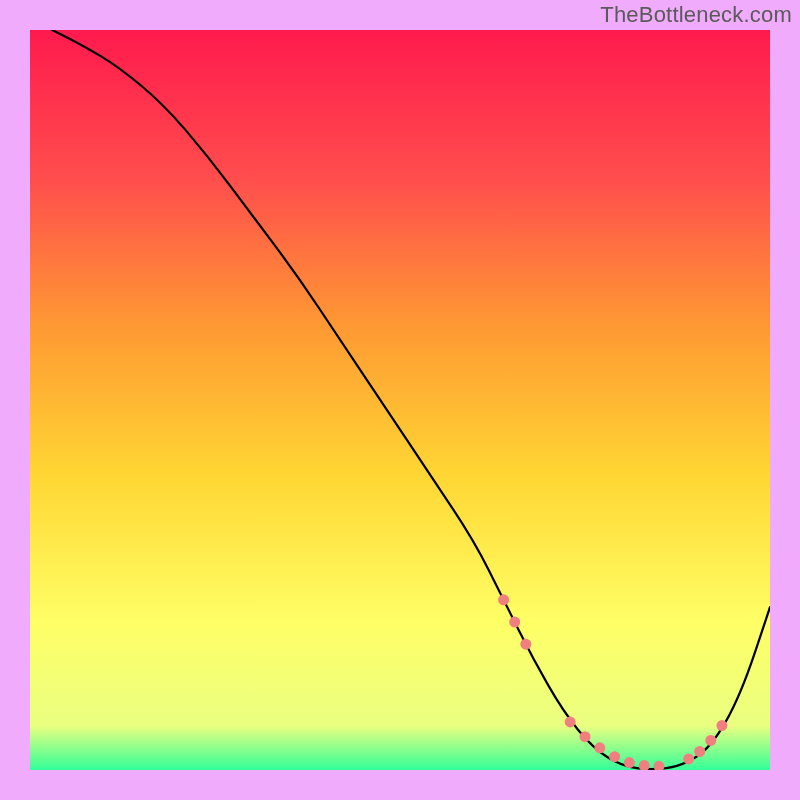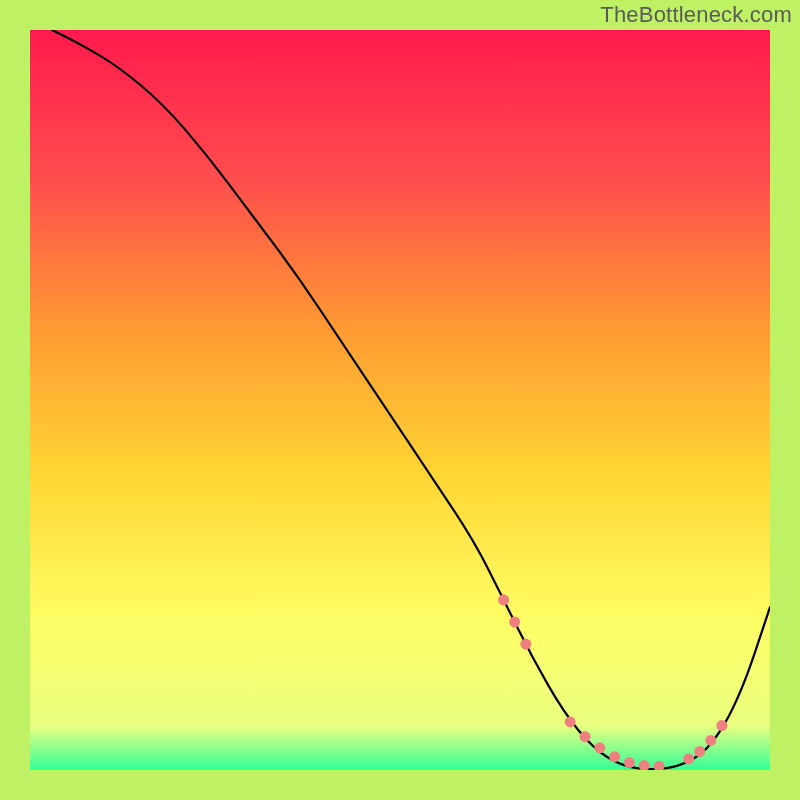--- a/index.html
+++ b/index.html
@@ -1,21 +1,21 @@
 <!DOCTYPE html>
 <html><head>
 <meta charset="utf-8">
 <style>
   * { margin: 0; padding: 0; box-sizing: border-box; }
   html, body { width: 800px; height: 800px; overflow: hidden; background: #000; }
   .frame {
     position: relative;
     width: 800px;
     height: 800px;
-    background: #bef264;
+    background: #f0abfc;
   }
   .watermark {
     position: absolute;
     top: 2px;
     right: 8px;
     font-family: Arial, Helvetica, sans-serif;
     font-size: 22px;
     font-weight: 500;
     color: #5a5a5a;
     letter-spacing: 0.2px;

